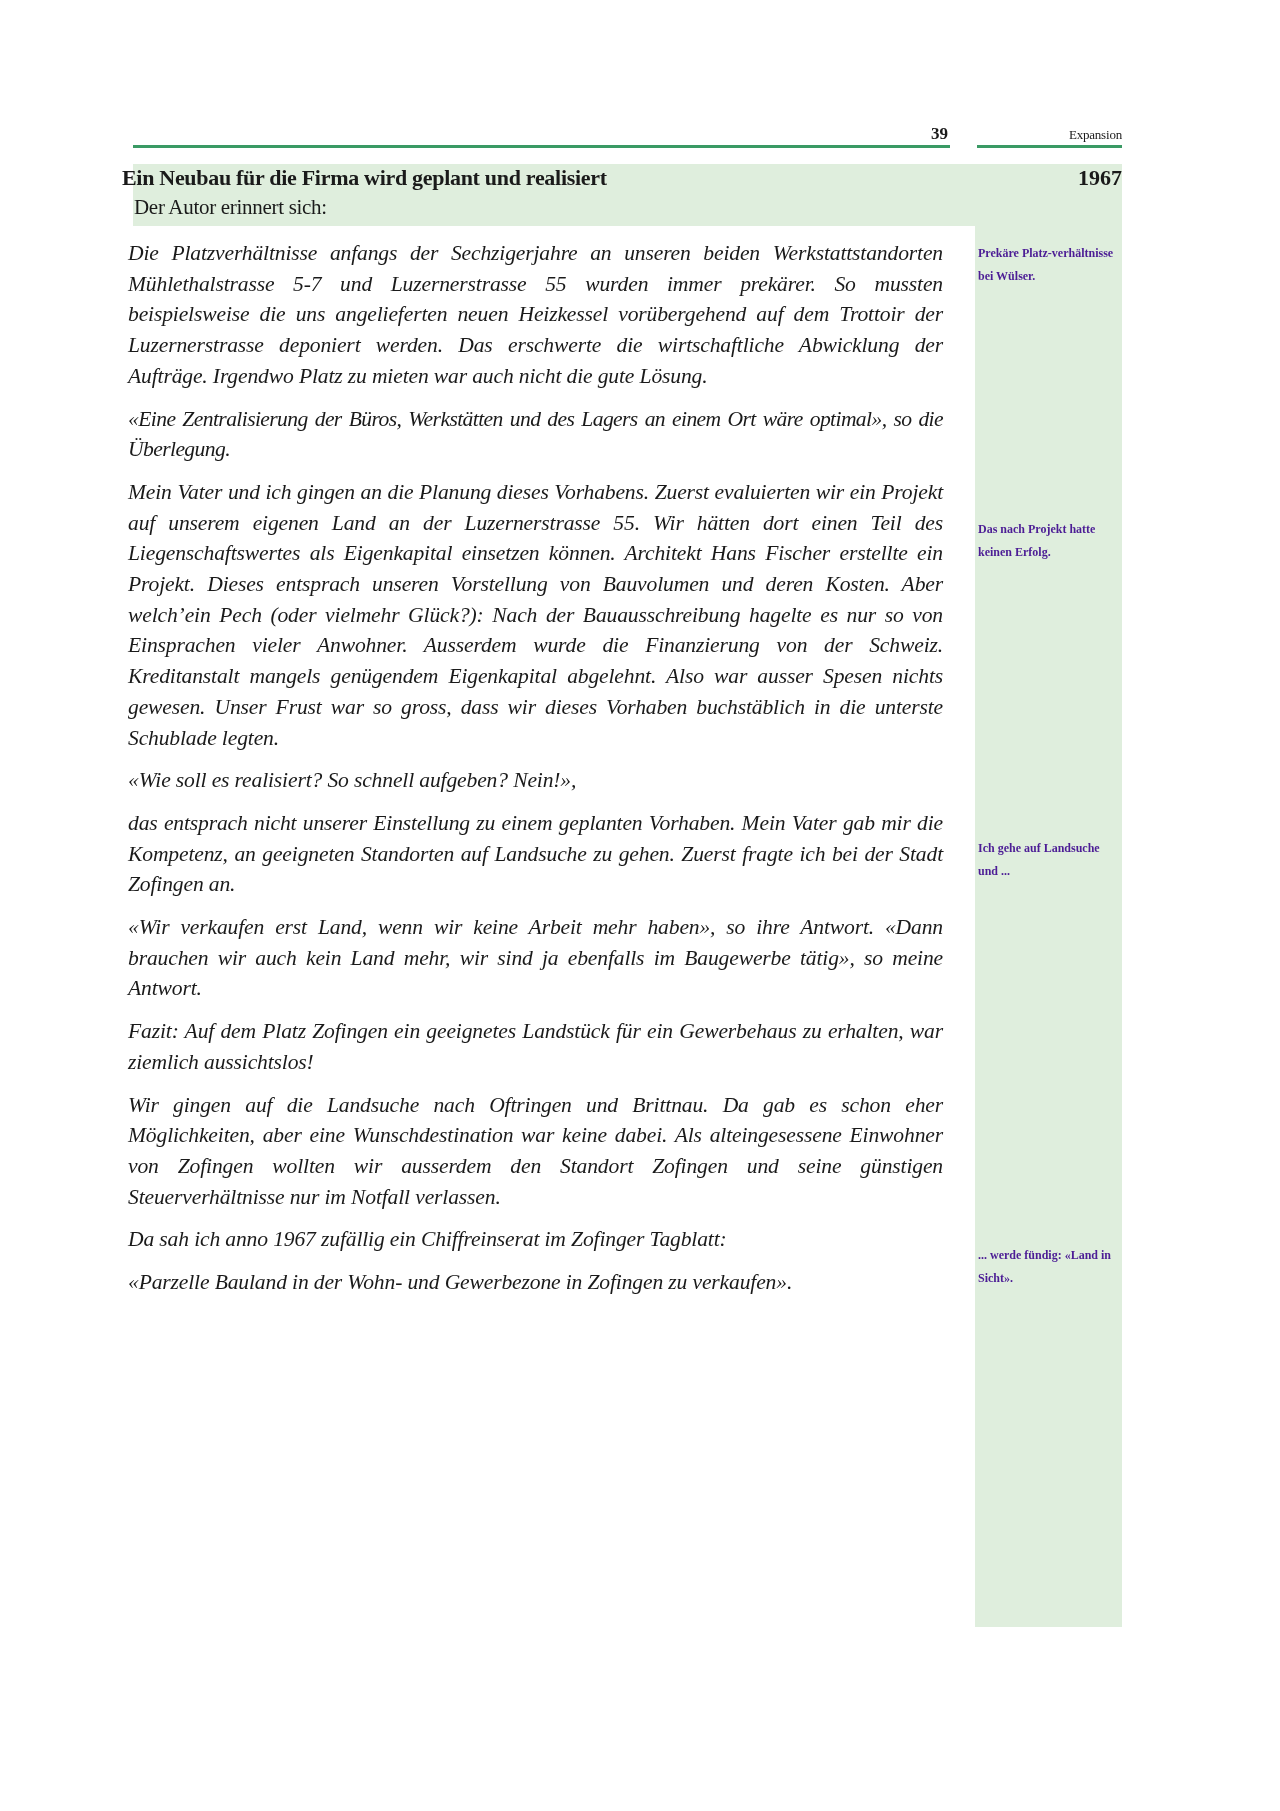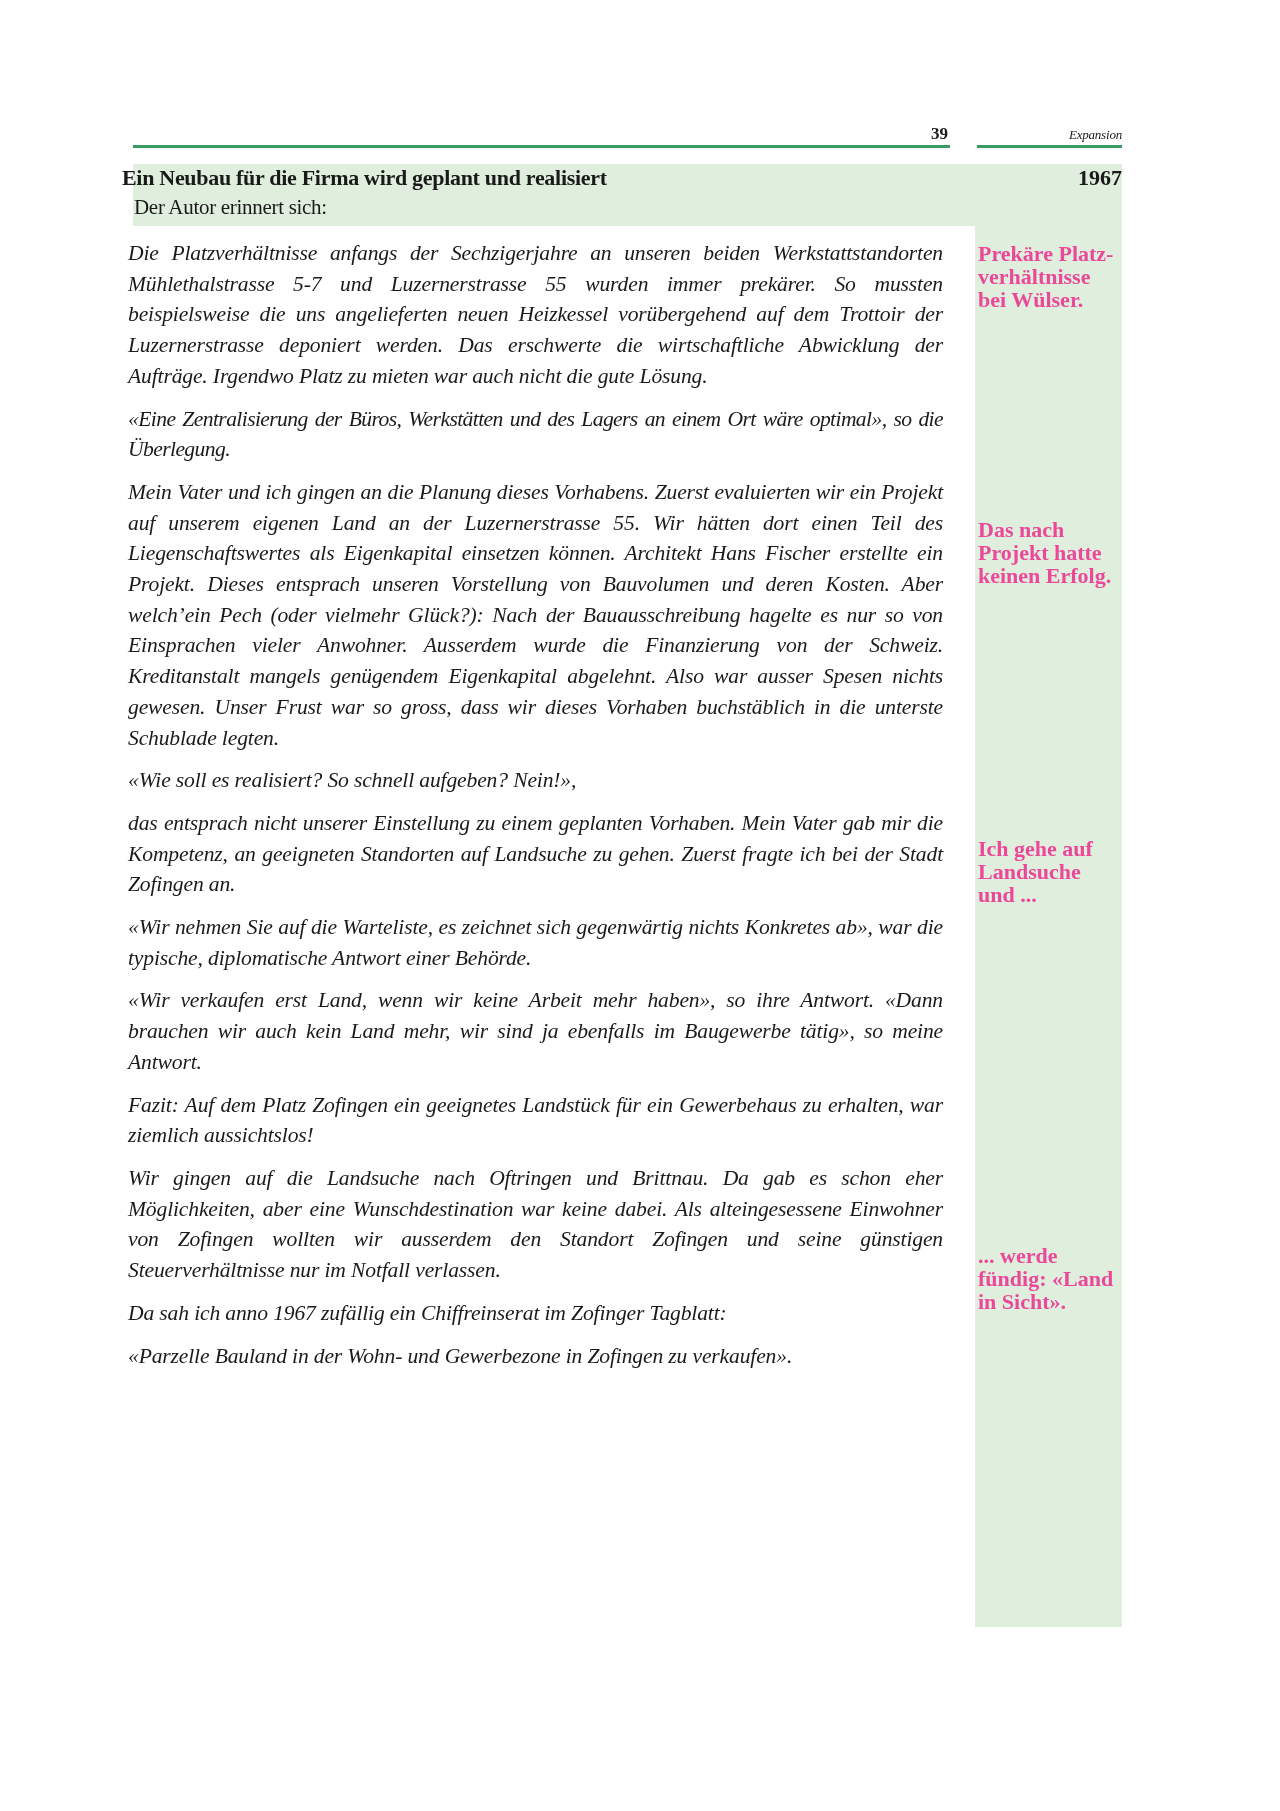--- a/index.html
+++ b/index.html
@@ -25,21 +25,20 @@
       font-size: 17px;
     }
     .running-head {
       position: absolute;
       left: 977px;
       top: 127px;
       width: 145px;
       text-align: right;
       font-size: 13px;
       letter-spacing: -0.2px;
-      font-style: italic;
     }
     .rule {
       position: absolute;
       top: 145px;
       height: 3px;
       background: #3a9a64;
     }
     .rule.main { left: 133px; width: 817px; }
     .rule.side { left: 977px; width: 145px; }
 
@@ -101,23 +100,23 @@
     .para.quote-tight {
       letter-spacing: -0.6px;
     }
     .para.left { text-align: left; }
 
     .margin-note {
       position: absolute;
       left: 978px;
       width: 142px;
       font-weight: bold;
-      font-size: 22px;
+      font-size: 12px;
       line-height: 23px;
-      color: #ec4899;
+      color: #4c1d95;
     }
   </style>
 </head>
 <body>
 
 <div class="page-number">39</div>
 <div class="running-head">Expansion</div>
 <div class="rule main"></div>
 <div class="rule side"></div>
 
@@ -127,21 +126,20 @@
 <div class="section-title">Ein Neubau für die Firma wird geplant und realisiert</div>
 <div class="section-year">1967</div>
 <div class="section-subtitle">Der Autor erinnert sich:</div>
 
 <div class="body-col">
   <p class="para">Die Platzverhältnisse anfangs der Sechzigerjahre an unseren beiden Werkstatt­standorten Mühlethalstrasse 5-7 und Luzernerstrasse 55 wurden immer prekä­rer. So mussten beispielsweise die uns angelieferten neuen Heizkessel vorüber­gehend auf dem Trottoir der Luzernerstrasse deponiert werden. Das erschwerte die wirtschaftliche Abwicklung der Aufträge. Irgendwo Platz zu mieten war auch nicht die gute Lösung.</p>
   <p class="para quote-tight">«Eine Zentralisierung der Büros, Werkstätten und des Lagers an einem Ort wäre optimal», so die Überlegung.</p>
   <p class="para">Mein Vater und ich gingen an die Planung dieses Vorhabens. Zuerst evaluierten wir ein Projekt auf unserem eigenen Land an der Luzernerstrasse 55. Wir hätten dort einen Teil des Liegenschaftswertes als Eigenkapital einsetzen können. Ar­chitekt Hans Fischer erstellte ein Projekt. Dieses entsprach unseren Vorstellung von Bauvolumen und deren Kosten. Aber welch’ein Pech (oder vielmehr Glück?): Nach der Bauausschreibung hagelte es nur so von Einsprachen vieler Anwoh­ner. Ausserdem wurde die Finanzierung von der Schweiz. Kreditanstalt mangels genügendem Eigenkapital abgelehnt. Also war ausser Spesen nichts gewesen. Unser Frust war so gross, dass wir dieses Vorhaben buchstäblich in die unterste Schublade legten.</p>
   <p class="para left">«Wie soll es realisiert? So schnell aufgeben? Nein!»,</p>
   <p class="para">das entsprach nicht unserer Einstellung zu einem geplanten Vorhaben. Mein Vater gab mir die Kompetenz, an geeigneten Standorten auf Landsuche zu ge­hen. Zuerst fragte ich bei der Stadt Zofingen an.</p>
-  <p class="para">«Wir nehmen Sie auf die Warteliste, es zeichnet sich gegenwärtig nichts Konkre­tes ab», war die typische, diplomatische Antwort einer Behörde.</p>
   <p class="para">«Wir verkaufen erst Land, wenn wir keine Arbeit mehr haben», so ihre Antwort. «Dann brauchen wir auch kein Land mehr, wir sind ja ebenfalls im Baugewerbe tätig», so meine Antwort.</p>
   <p class="para">Fazit: Auf dem Platz Zofingen ein geeignetes Landstück für ein Gewerbehaus zu erhalten, war ziemlich aussichtslos!</p>
   <p class="para">Wir gingen auf die Landsuche nach Oftringen und Brittnau. Da gab es schon eher Möglichkeiten, aber eine Wunschdestination war keine dabei. Als alteinge­sessene Einwohner von Zofingen wollten wir ausserdem den Standort Zofingen und seine günstigen Steuerverhältnisse nur im Notfall verlassen.</p>
   <p class="para left">Da sah ich anno 1967 zufällig ein Chiffreinserat im Zofinger Tagblatt:</p>
   <p class="para left">«Parzelle Bauland in der Wohn- und Gewerbezone in Zofingen zu verkaufen».</p>
 </div>
 
 <div class="margin-note" style="top:242px;">Prekäre Platz-verhältnisse bei Wülser.</div>
 <div class="margin-note" style="top:518px;">Das nach Projekt hatte keinen Erfolg.</div>
 <div class="margin-note" style="top:837px;">Ich gehe auf Landsuche und ...</div>

